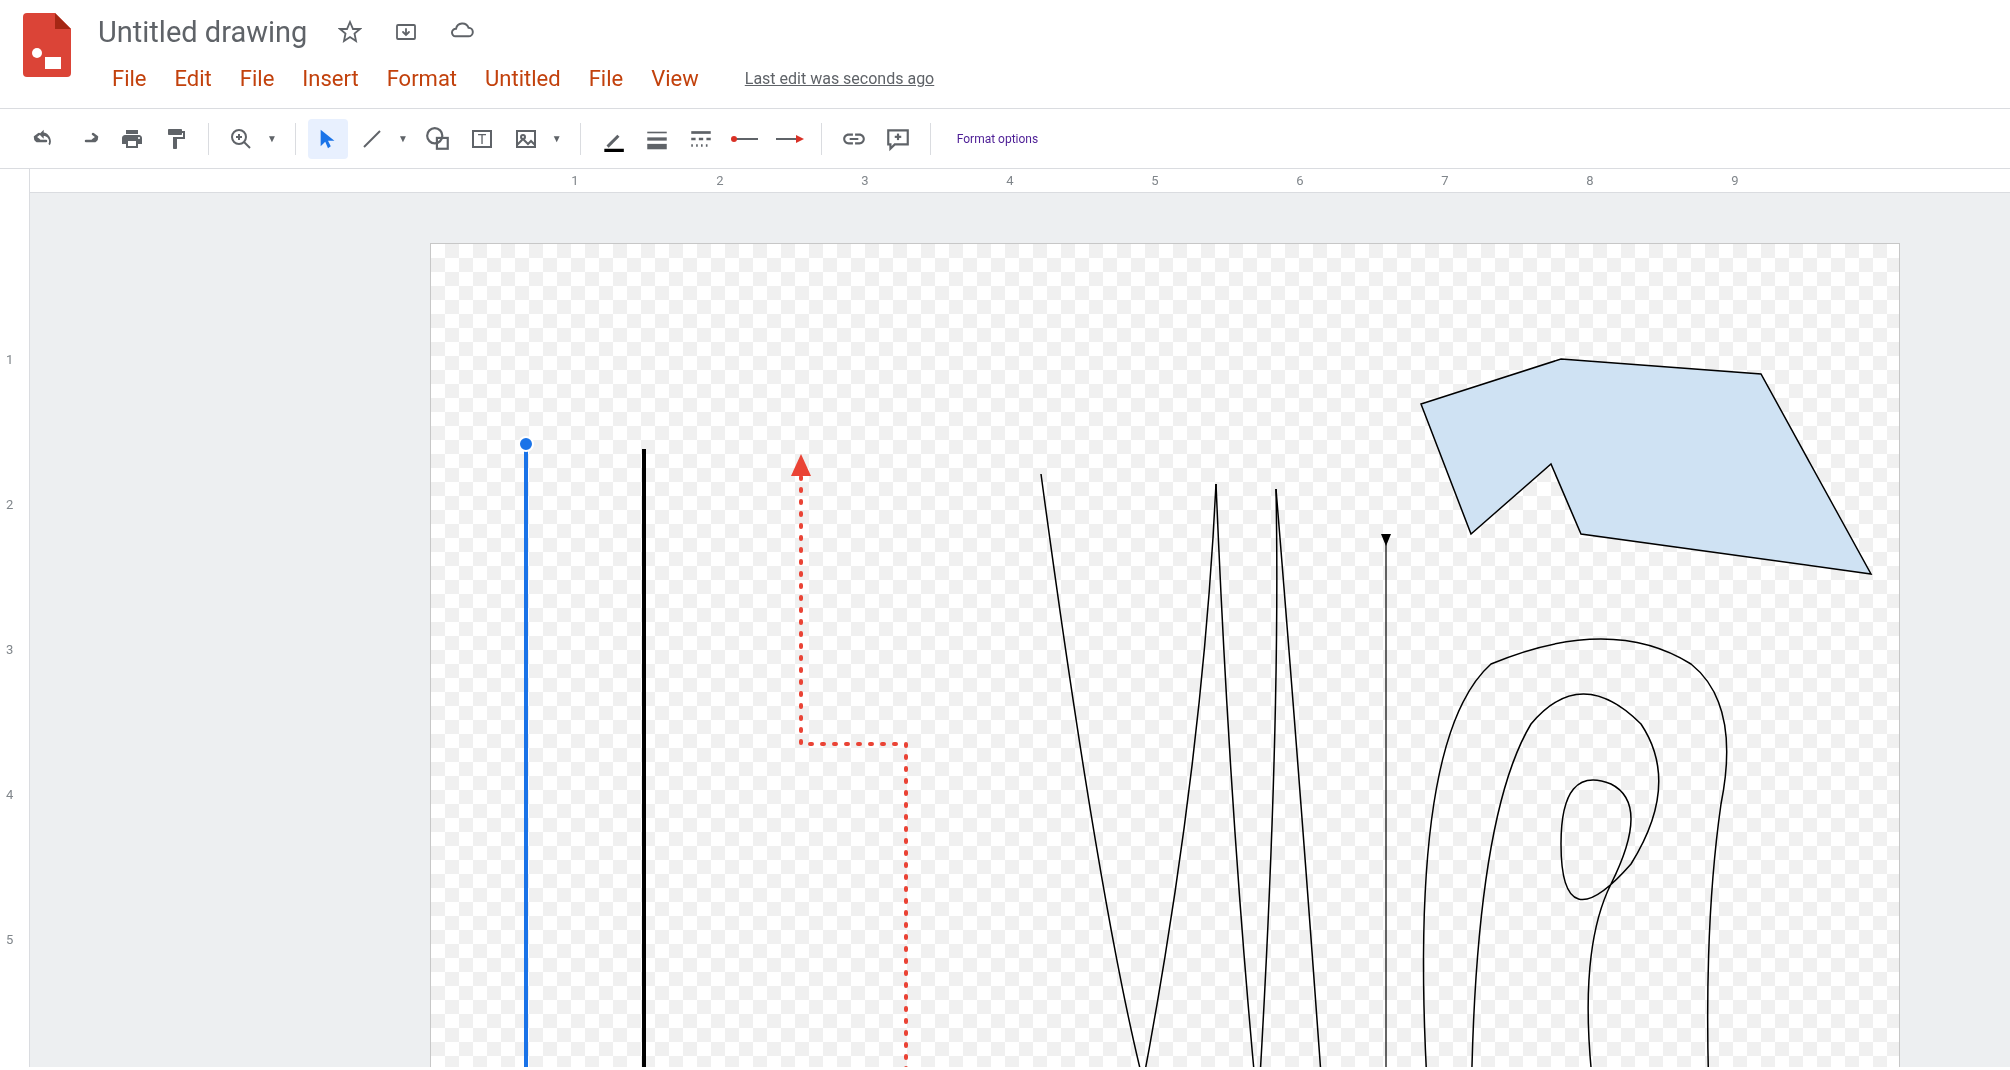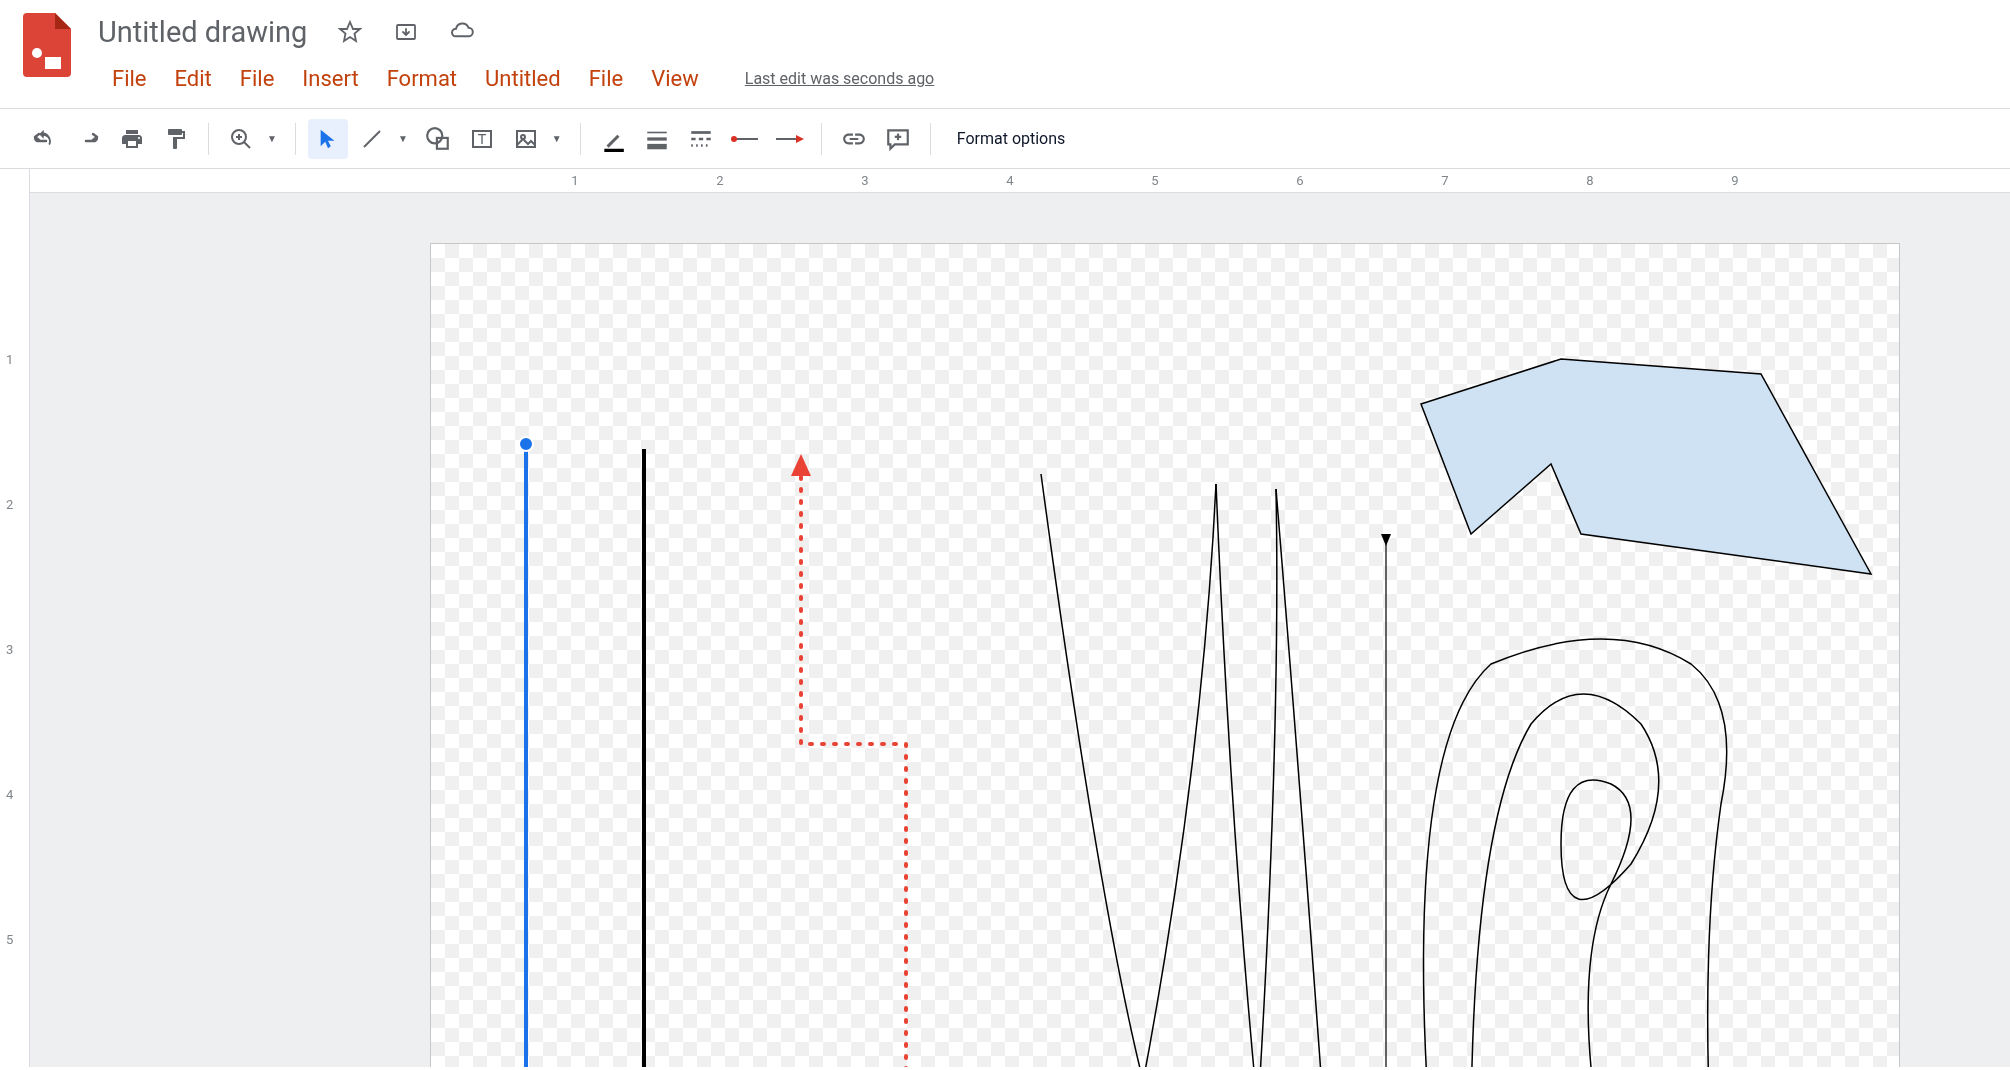--- a/index.html
+++ b/index.html
@@ -98,22 +98,22 @@
       margin: 0 8px;
     }
     .tool-combo { display: flex; align-items: center; }
     .dropdown-arrow {
       color: #5f6368;
       font-size: 10px;
       padding: 0 6px;
       cursor: pointer;
     }
     .format-options {
-      font-size: 16px;
-      color: #0f172a;
+      font-size: 12px;
+      color: #4c1d95;
       padding: 6px 14px;
       cursor: pointer;
     }
     .workspace {
       display: flex;
       height: calc(100% - 172px);
       background: #f8f9fa;
     }
     .ruler-v {
       width: 30px;

